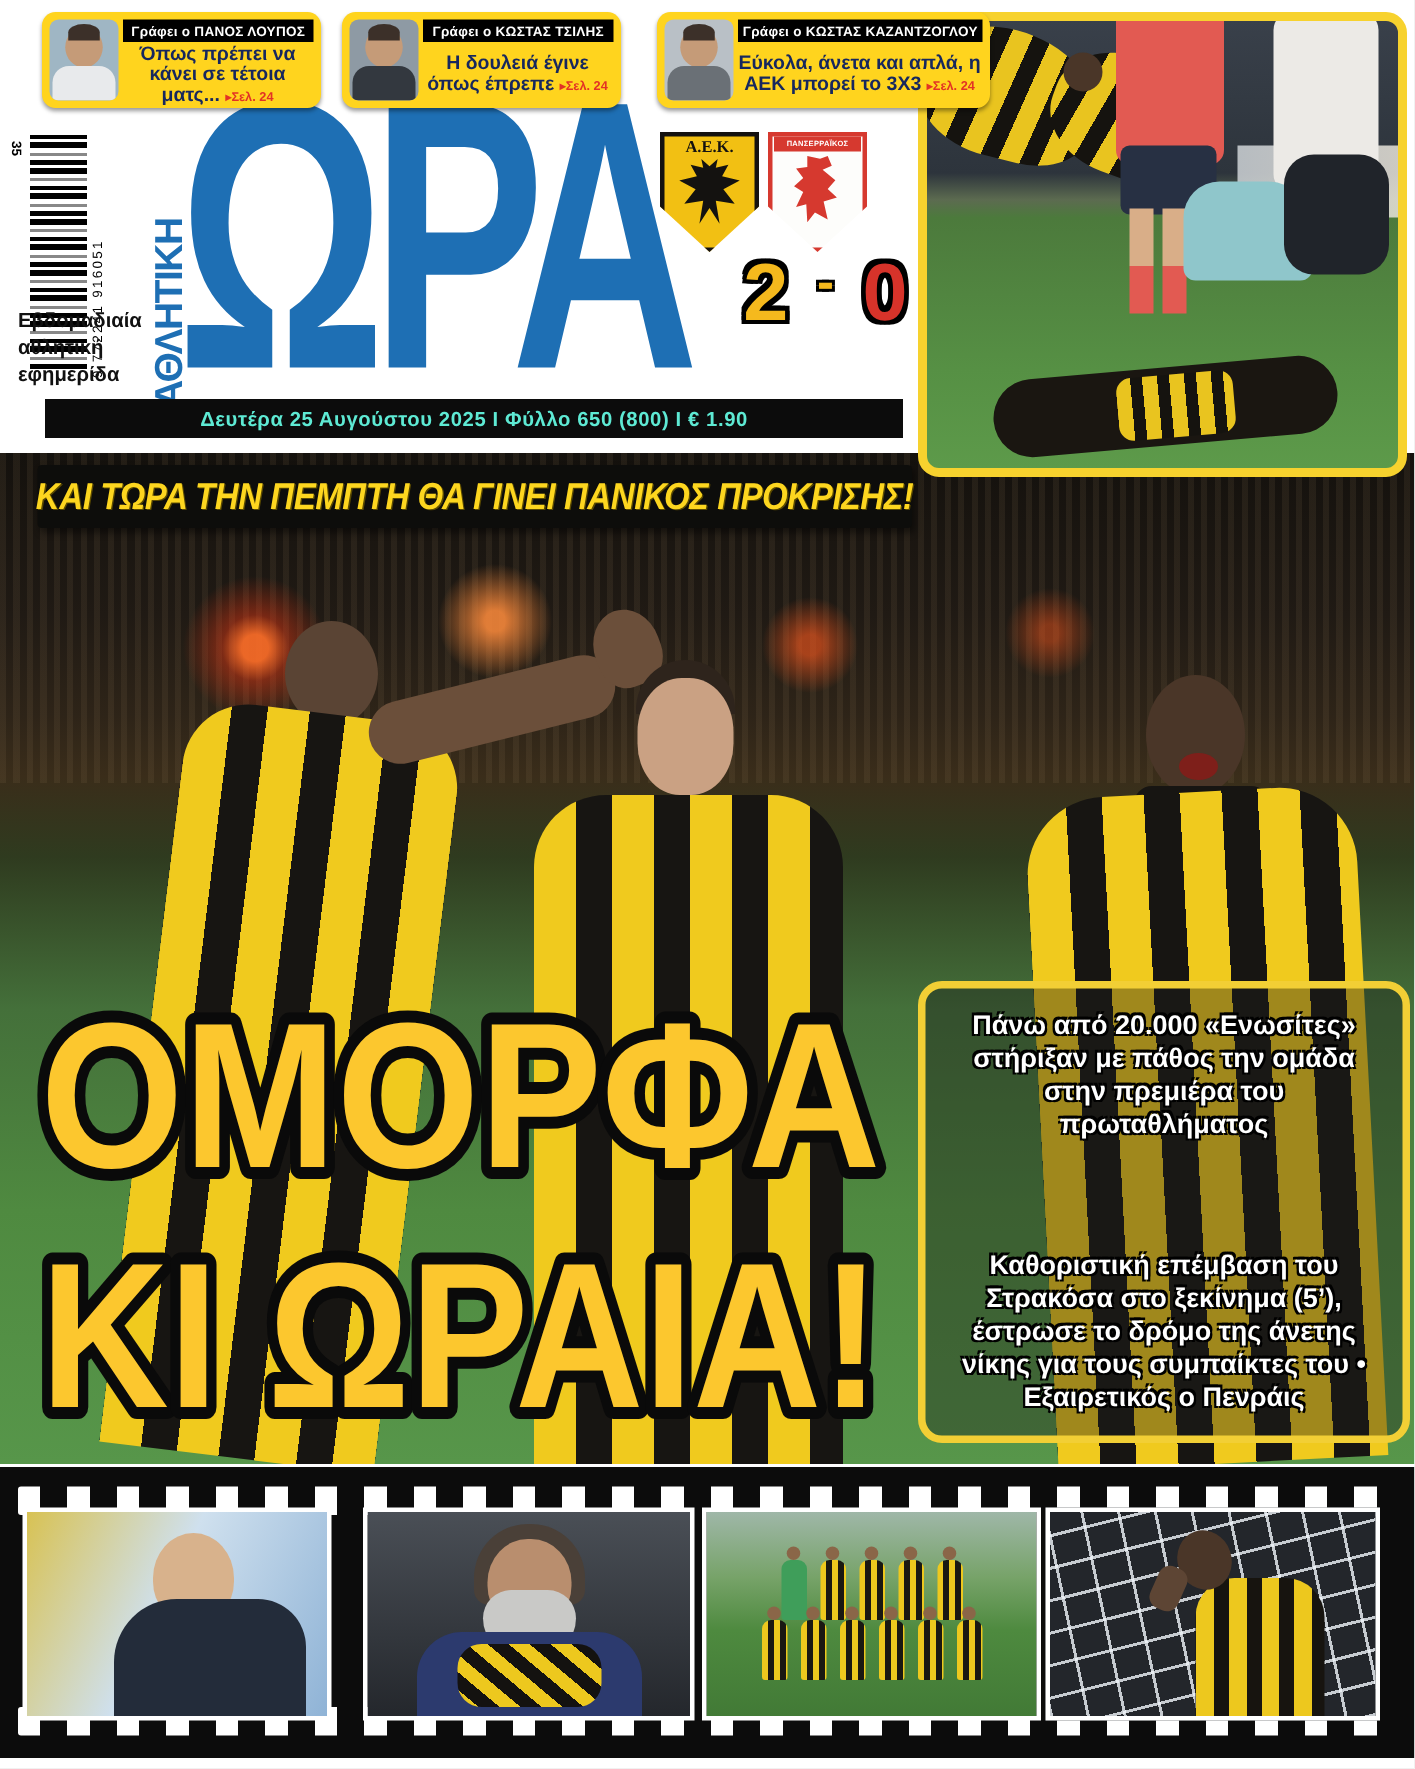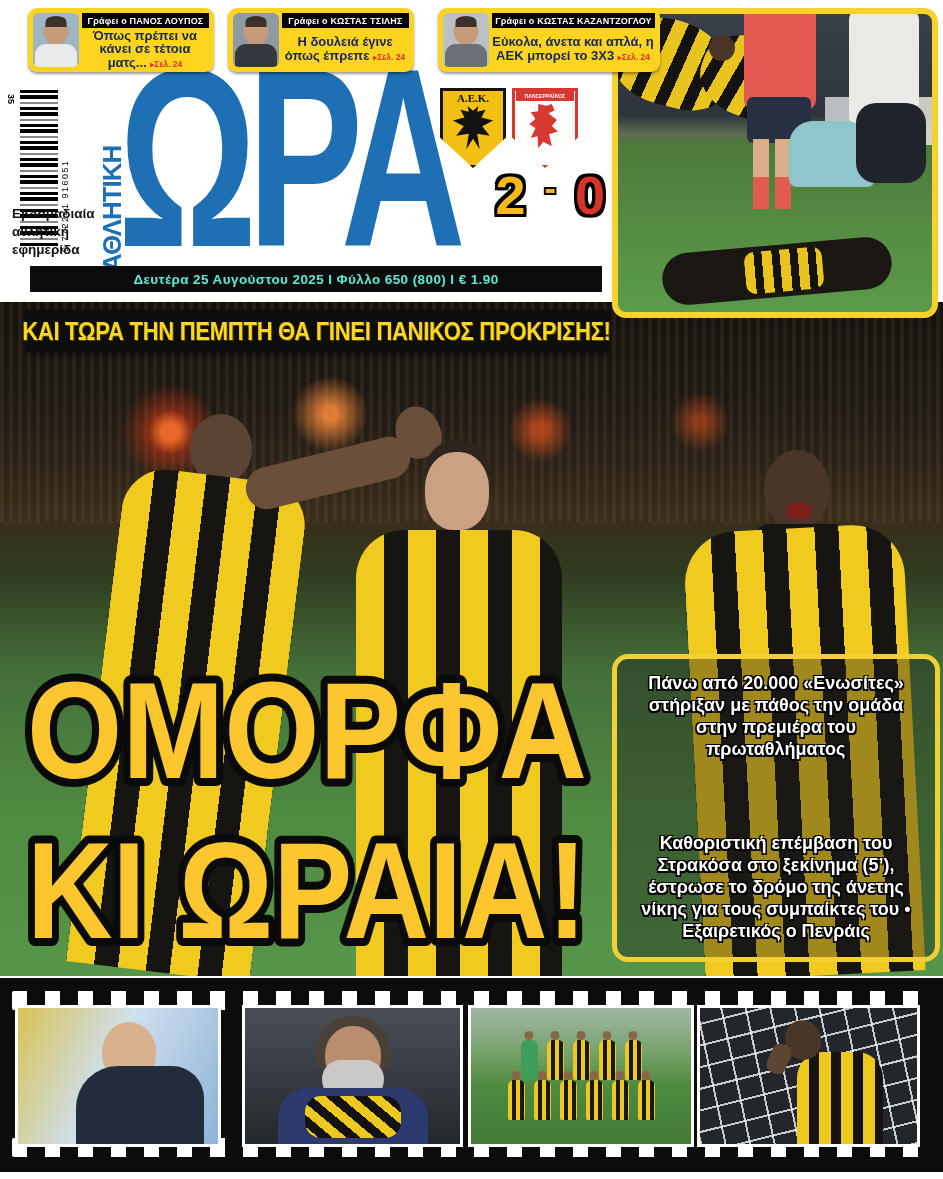--- a/index.html
+++ b/index.html
@@ -156,21 +156,21 @@
   .p3-mouth{ position:absolute; left:786px; top:200px; width:26px; height:18px;
     background:#7e1f1a; border-radius:50%; }
   .p3-torso{ left:694px; top:226px; width:220px; height:448px;
     border-radius:52px 52px 0 0; transform:rotate(-3deg); }
   .p3-collar{ position:absolute; left:756px; top:222px; width:90px; height:26px;
     background:#171512; border-radius:12px; }
   
   .banner{
     position:absolute; left:25px; top:8px; width:583px; height:42px; background:#0d0d0b;
     border-radius:3px; display:flex; align-items:center; justify-content:center;
-    box-shadow:2px 3px 5px rgba(0,0,0,.45); z-index:5;
+    box-shadow:2px 3px 5px rgba(0,0,0,.45); z-index:5;font-style:italic;
   }
   .banner span{
     color:#fdd61f; font-weight:800; font-size:25px; white-space:nowrap;
     transform:scaleX(.88); letter-spacing:-.3px;
     text-shadow:1px 1px 0 #5a4a00;
   }
   .lead-note{
     position:absolute; right:6px; top:24px; width:340px; text-align:right;
     color:#fff; font-weight:bold; font-size:19px; line-height:1.22; z-index:4;
     text-shadow:-2px -2px 0 #000,2px -2px 0 #000,-2px 2px 0 #000,2px 2px 0 #000,0 -2px 0 #000,0 2px 0 #000,-2px 0 0 #000,2px 0 0 #000;

